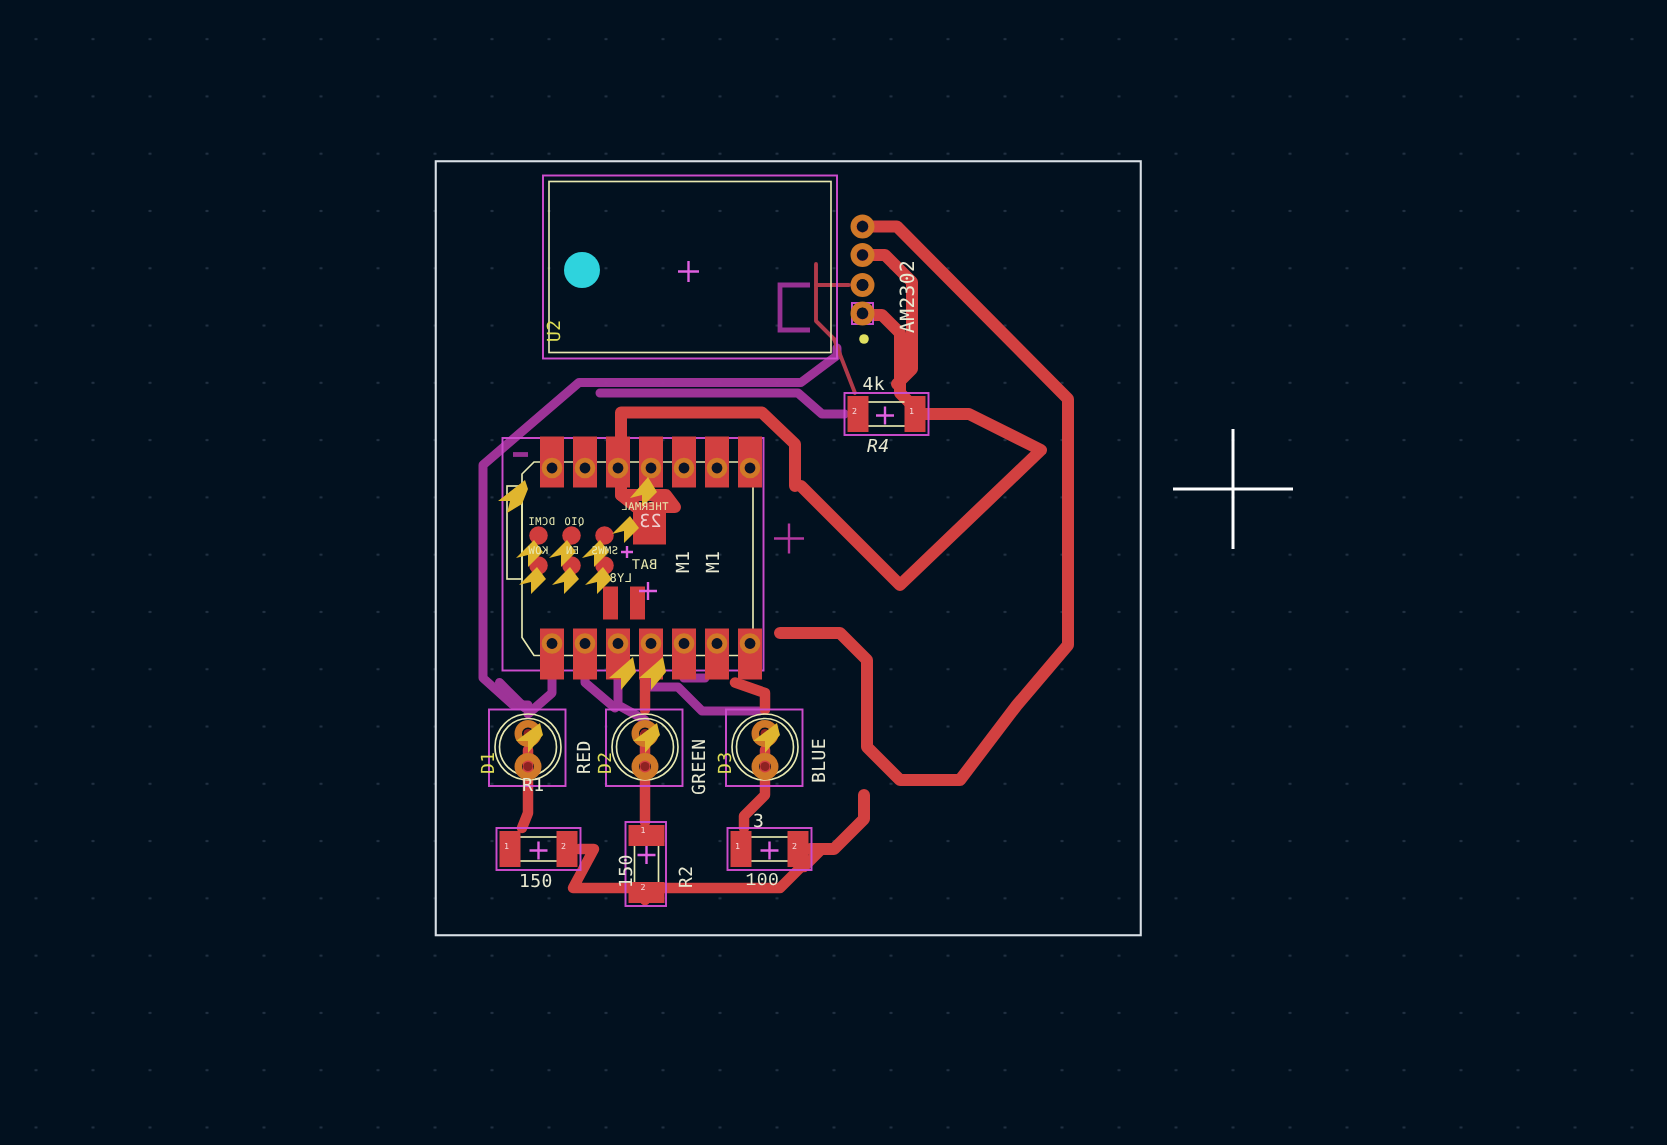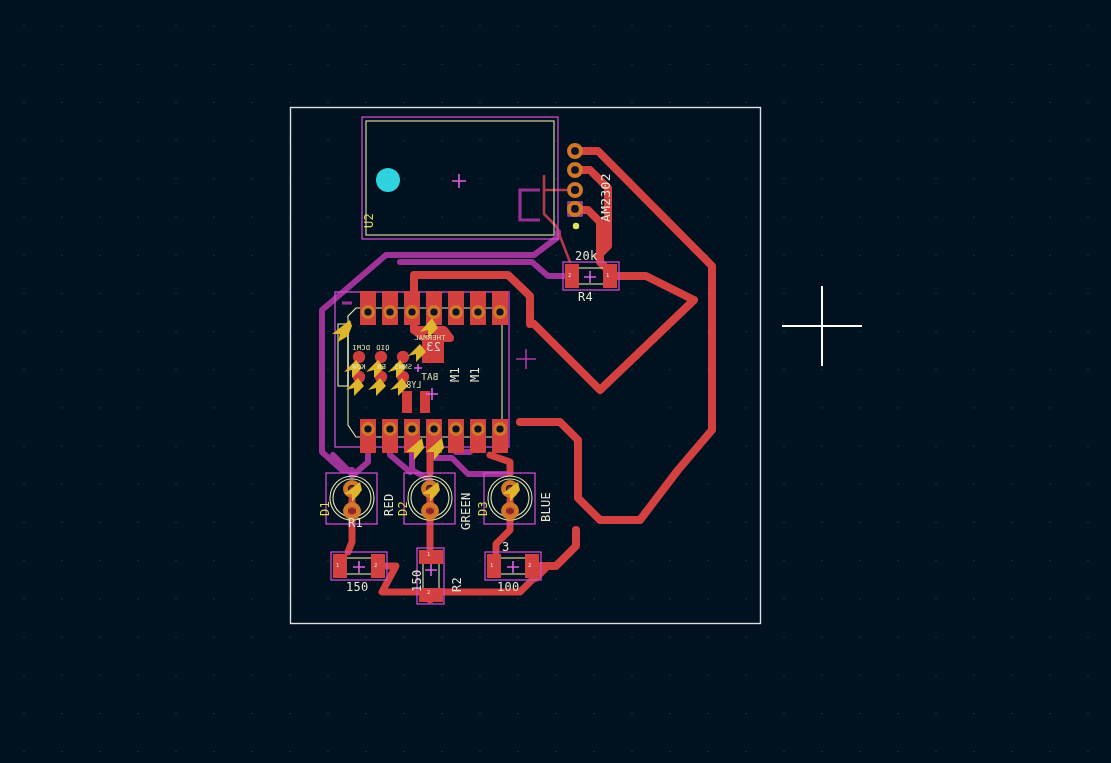--- a/index.html
+++ b/index.html
@@ -294,40 +294,40 @@
     <g stroke="#ffffff" stroke-width="2">
       <line x1="782" y1="326" x2="862" y2="326"></line>
       <line x1="822" y1="286" x2="822" y2="366"></line>
     </g>
   </svg>
 
   <div class="lbl rot90 yel" style="left:362px;top:228px;">U2</div>
 
   <div class="lbl rot90" style="left:598px;top:222px;font-size:13px;">AM2302</div>
 
-  <div class="lbl" style="left:575px;top:249px;">20k</div>
-  <div class="lbl" style="left:578px;top:290px;">R4</div>
+  <div class="lbl" style="left:575px;top:249px;">4k</div>
+  <div class="lbl" style="left:578px;top:290px;font-style:italic;">R4</div>
 
   <div class="lbl rot90 yel" style="left:318px;top:516px;">D1</div>
   <div class="lbl rot90" style="left:382px;top:516px;">RED</div>
 
   <div class="lbl rot90 yel" style="left:396px;top:516px;">D2</div>
   <div class="lbl rot90" style="left:459px;top:530px;">GREEN</div>
 
   <div class="lbl rot90 yel" style="left:476px;top:516px;">D3</div>
   <div class="lbl rot90" style="left:539px;top:522px;">BLUE</div>
 
   <div class="lbl" style="left:348px;top:516px;">R1</div>
   <div class="lbl" style="left:346px;top:580px;">150</div>
 
   <div class="lbl rot90" style="left:450px;top:592px;">R2</div>
   <div class="lbl rot90" style="left:410px;top:592px;">150</div>
 
   <div class="lbl" style="left:502px;top:540px;">3</div>
-  <div class="lbl" style="left:497px;top:580px;">100</div>
+  <div class="lbl" style="left:497px;top:580px;font-family:Liberation Mono, monospace;">100</div>
 
   <div class="lbl tiny mir" style="left:414px;top:334px;font-size:7px;color:#e8e8b0;">THERMAL</div>
   <div class="lbl mir" style="left:426px;top:340px;font-size:12px;color:#f0d0d0;">23</div>
   <div class="lbl rot90r mir" style="left:421px;top:372px;font-size:9px;color:#e8e8b0;">BAT</div>
 
   <div class="lbl mir" style="left:352px;top:344px;font-size:7px;color:#e8e8b0;">DCMI</div>
   <div class="lbl mir" style="left:376px;top:344px;font-size:7px;color:#e8e8b0;">QIO</div>
   <div class="lbl mir" style="left:352px;top:363px;font-size:7px;color:#e8e8b0;">KOW</div>
   <div class="lbl mir" style="left:377px;top:363px;font-size:7px;color:#e8e8b0;">EN</div>
   <div class="lbl mir" style="left:394px;top:363px;font-size:7px;color:#e8e8b0;">SMWS</div>

